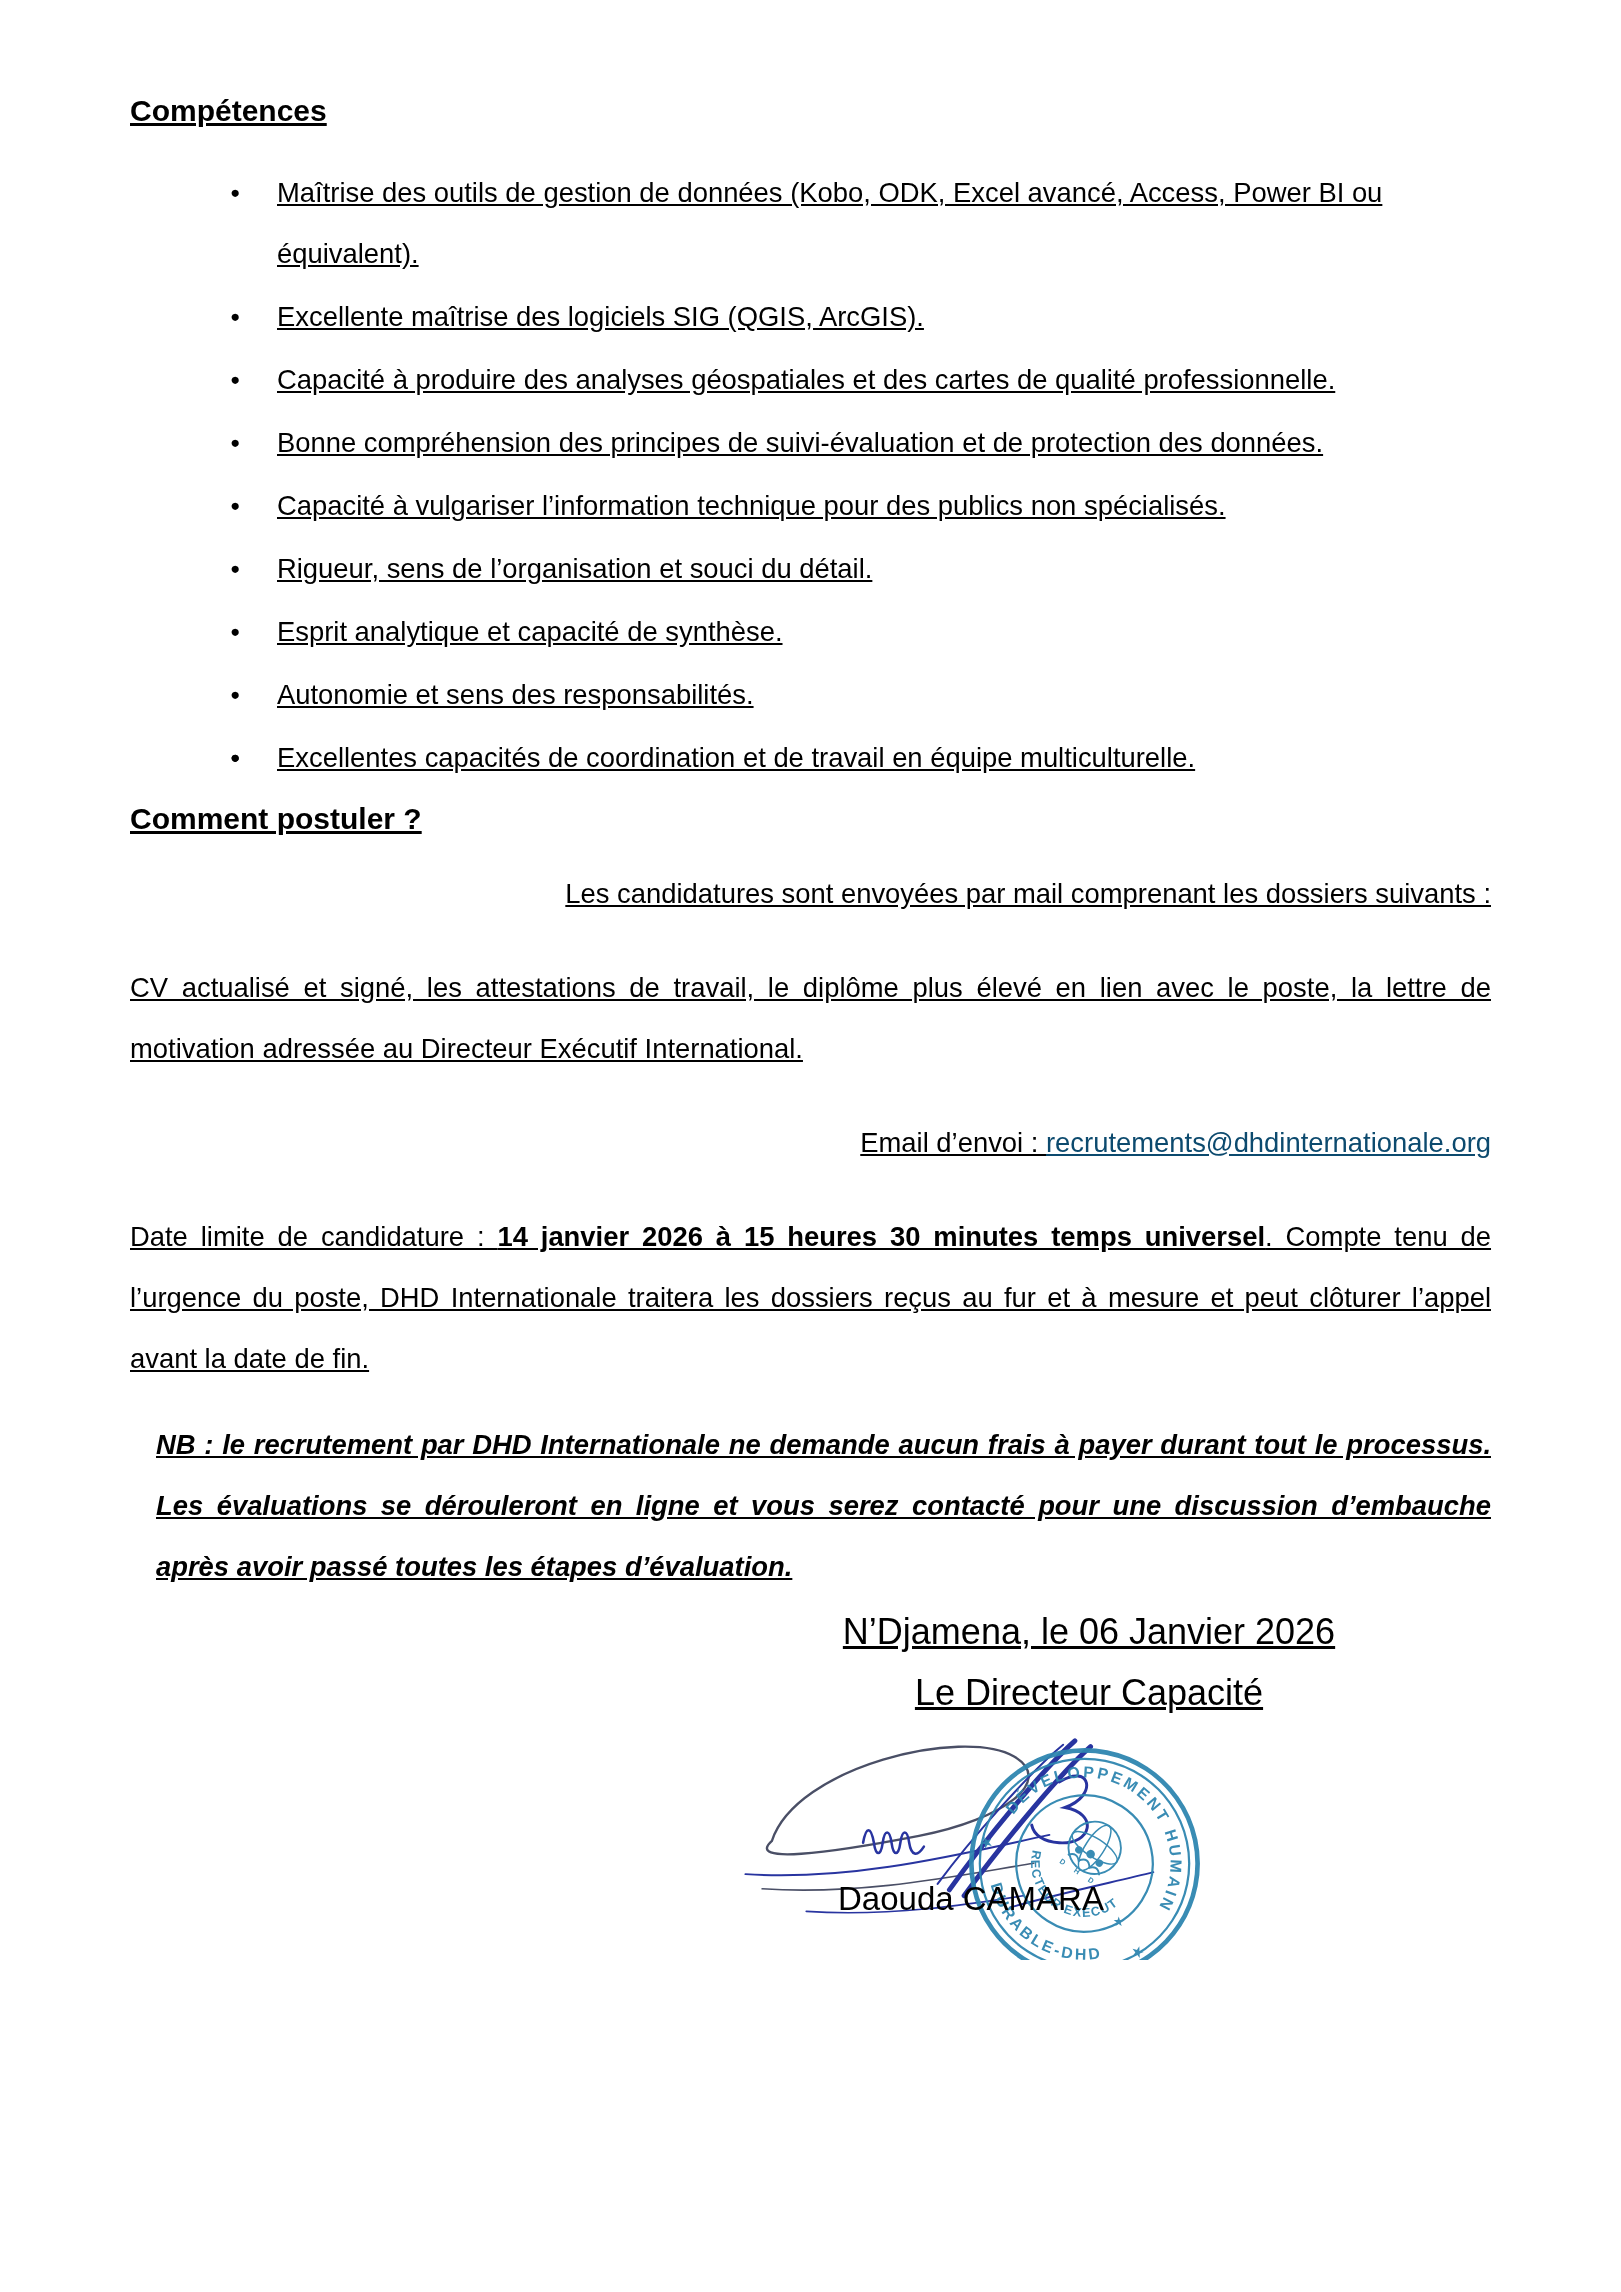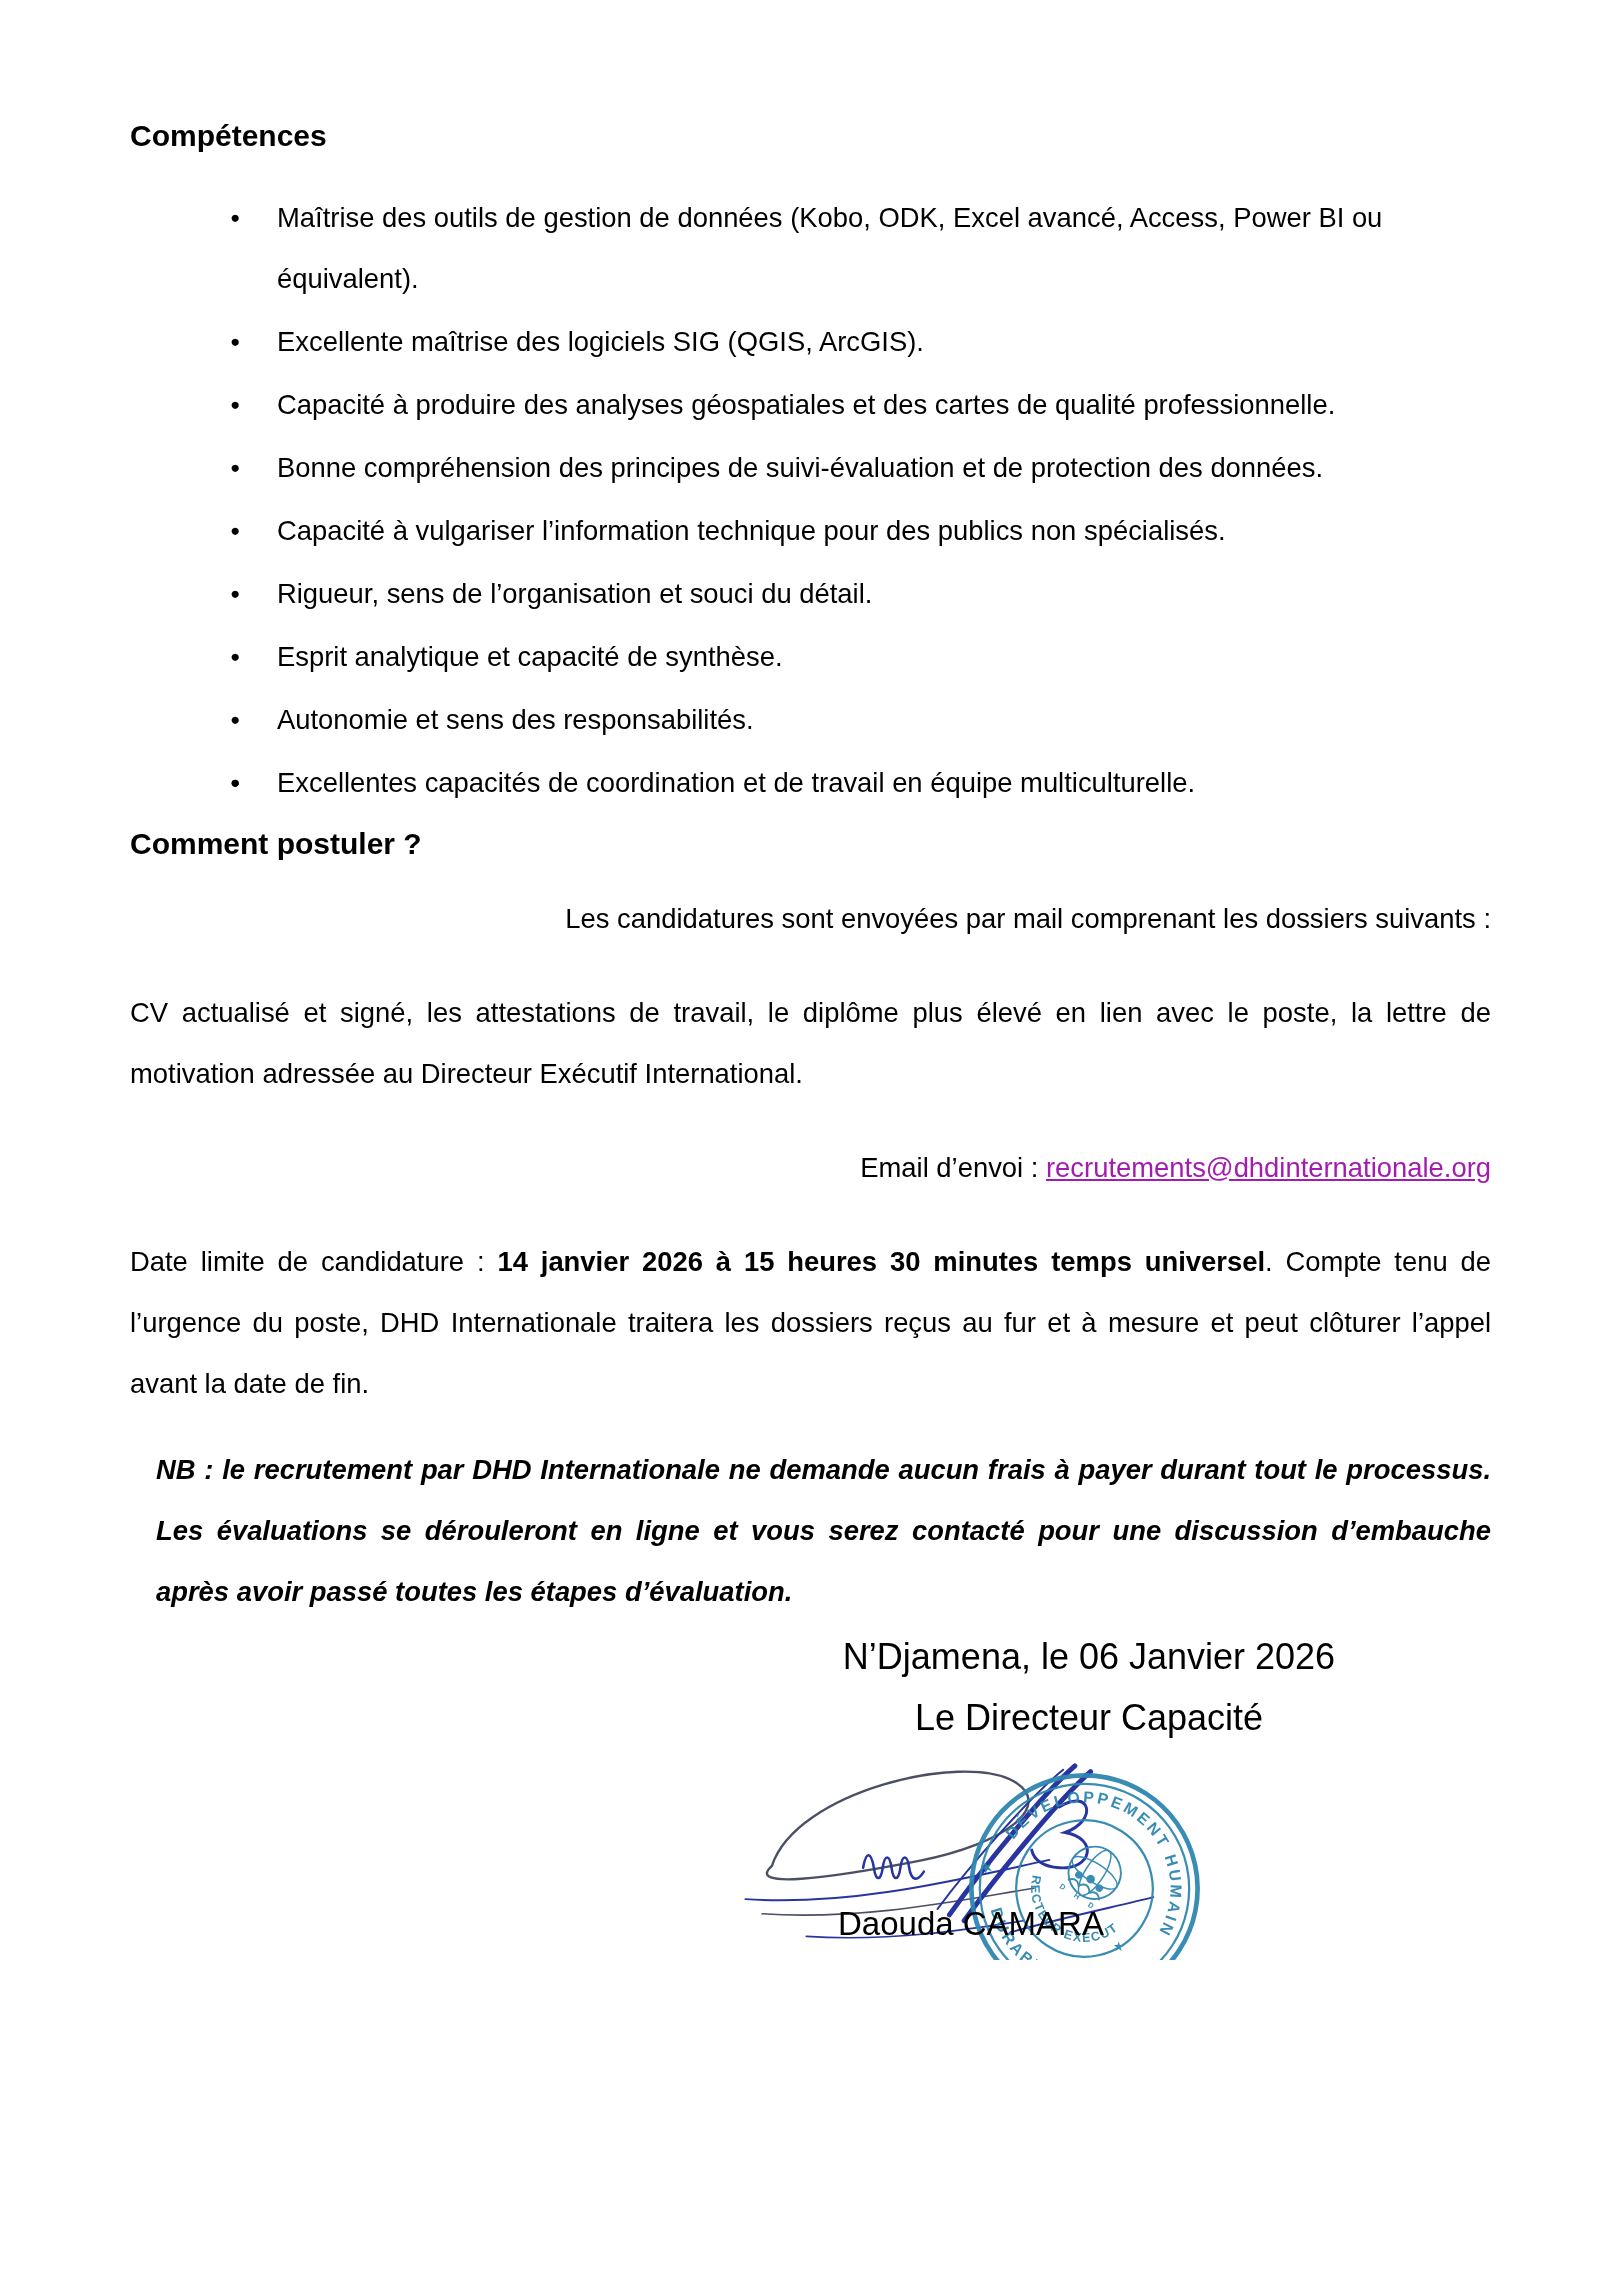--- a/index.html
+++ b/index.html
@@ -3,42 +3,43 @@
 <meta charset="utf-8">
 <style>
   html,body { margin:0; padding:0; background:#ffffff; }
   .page {
     position:relative;
     width:1621px; height:1960px;
     background:#ffffff;
     color:#000;
     font-family:"Liberation Sans", sans-serif;
     box-sizing:border-box;
-    padding:117px 130px 0 130px;
+    padding:92px 130px 0 130px;
     overflow:hidden;
+    text-decoration:underline;
   }
   h2 { font-size:30px; font-weight:700; margin:0; line-height:37px; }
   p  { font-size:27.4px; line-height:61px; margin:0;text-align:right; }
 
   ul.competences { list-style:none; margin:33px 0 0 0; padding:0 0 0 98px; }
   ul.competences li {
     position:relative;
     font-size:27.4px; line-height:61px;
     padding-left:49px; margin-bottom:2px;
   }
   ul.competences li .bullet-dot {
     position:absolute; left:2px; top:0;
     font-size:16.7px; line-height:61px;
   }
 
   .heading-postuler { margin-top:12px; }
   .intro    { margin-top:25.5px; }
   .cv       { margin-top:33px; text-align:justify; }
   .email-line { margin-top:33px; }
-  .email-link { color:#a21caf; text-decoration:underline; }
+  .email-link { color:#0c4a6e; text-decoration:underline; }
   .deadline { margin-top:33px; text-align:justify; }
   .deadline .b { font-weight:700; }
   .nb { margin-top:25.5px; font-weight:700; font-style:italic; text-align:justify;margin-left:26px; }
 
   .sig-right {
     margin:3.9px 98px 0 auto;
     width:608px; text-align:center;
     font-size:36px; line-height:61px;
   }
   .sig-art { position:relative; height:304px; margin-top:2px; }

